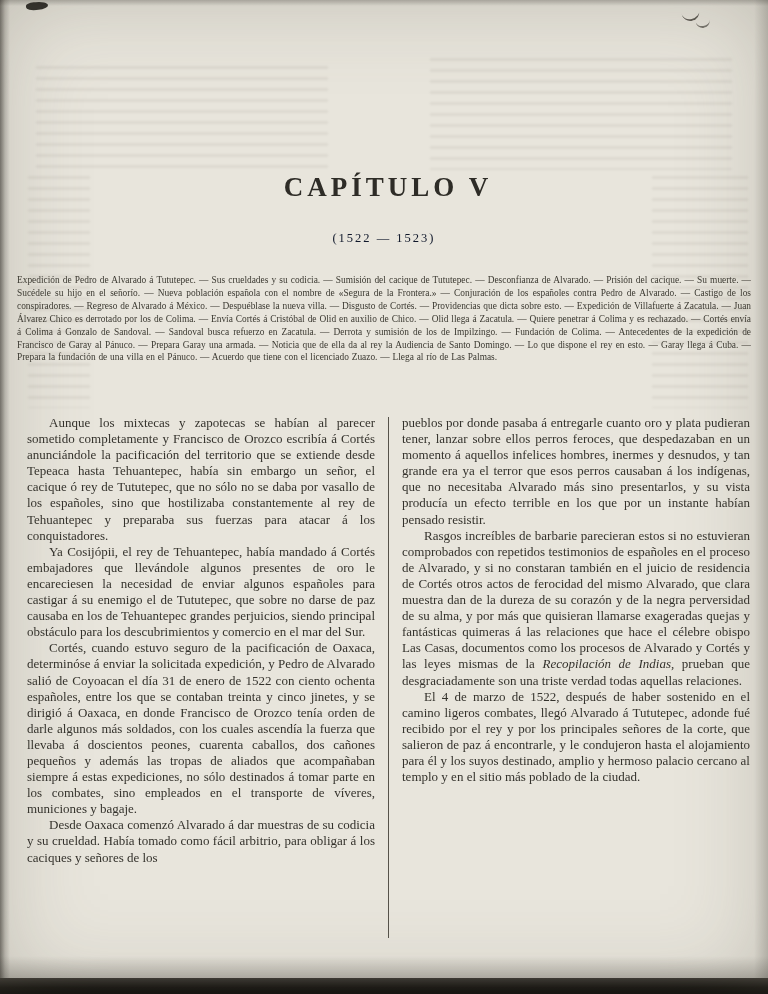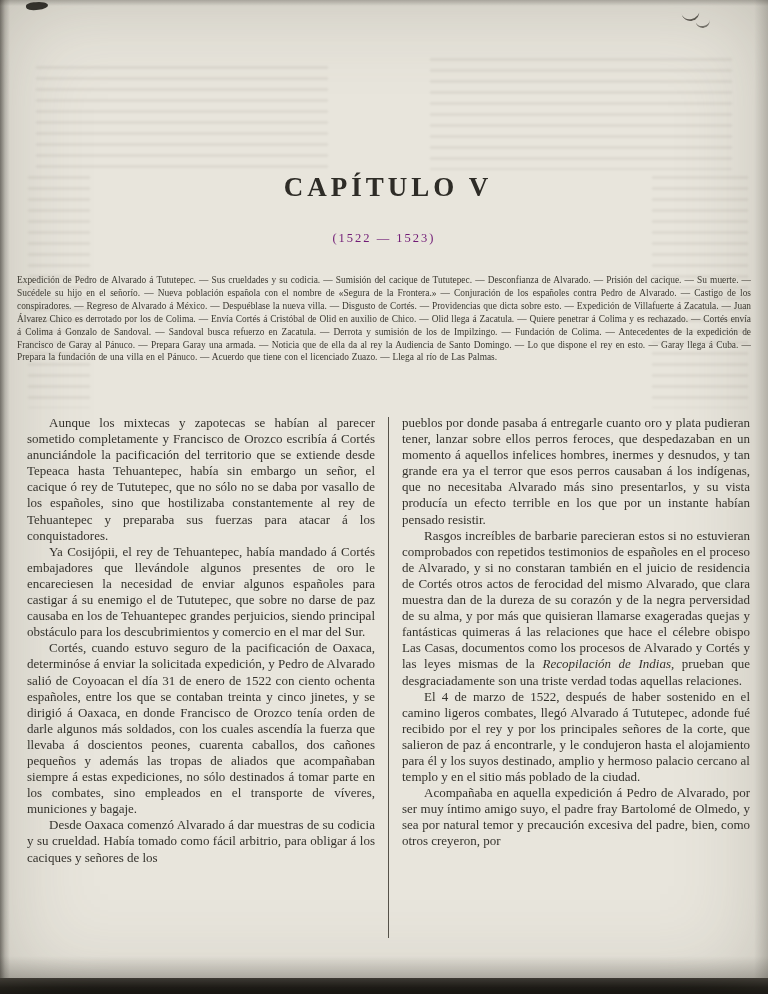--- a/index.html
+++ b/index.html
@@ -26,21 +26,21 @@
   .ghost.g4{left:28px;top:176px;width:62px;height:232px;}
 
   
   .chapter-title{
     position:absolute;top:168px;left:0;width:100%;
     text-align:center;font-size:27px;font-weight:bold;
     letter-spacing:4px;color:#2e2c27;margin:4px;
   }
   .chapter-dates{
     position:absolute;top:231px;left:0;width:100%;
-    text-align:center;font-size:12.5px;letter-spacing:2px;color:#701a75;
+    text-align:center;font-size:12.5px;letter-spacing:2px;color:#0f172a;
   }
 
   
   .summary{
     position:absolute;top:274px;left:17px;right:17px;
     font-size:9.4px;line-height:12.9px;text-align:justify;
     color:#3a3830;word-spacing:.5px;margin:0;
   }
 
   
@@ -97,21 +97,20 @@
         <p>Aunque los mixtecas y zapotecas se habían al parecer sometido completamente y Francisco de Orozco escribía á Cortés anunciándole la pacificación del territorio que se extiende desde Tepeaca hasta Tehuantepec, había sin embargo un señor, el cacique ó rey de Tututepec, que no sólo no se daba por vasallo de los españoles, sino que hostilizaba constantemente al rey de Tehuantepec y preparaba sus fuerzas para atacar á los conquistadores.</p>
         <p>Ya Cosijópii, el rey de Tehuantepec, había mandado á Cortés embajadores que llevándole algunos presentes de oro le encareciesen la necesidad de enviar algunos españoles para castigar á su enemigo el de Tututepec, que sobre no darse de paz causaba en los de Tehuantepec grandes perjuicios, siendo principal obstáculo para los descubrimientos y comercio en el mar del Sur.</p>
         <p>Cortés, cuando estuvo seguro de la pacificación de Oaxaca, determinóse á enviar la solicitada expedición, y Pedro de Alvarado salió de Coyoacan el día 31 de enero de 1522 con ciento ochenta españoles, entre los que se contaban treinta y cinco jinetes, y se dirigió á Oaxaca, en donde Francisco de Orozco tenía orden de darle algunos más soldados, con los cuales ascendía la fuerza que llevaba á doscientos peones, cuarenta caballos, dos cañones pequeños y además las tropas de aliados que acompañaban siempre á estas expediciones, no sólo destinados á tomar parte en los combates, sino empleados en el transporte de víveres, municiones y bagaje.</p>
         <p>Desde Oaxaca comenzó Alvarado á dar muestras de su codicia y su crueldad. Había tomado como fácil arbitrio, para obligar á los caciques y señores de los</p>
       </div>
     <div class="divider"></div>
     <div class="col">
         <p class="no-indent">pueblos por donde pasaba á entregarle cuanto oro y plata pudieran tener, lanzar sobre ellos perros feroces, que despedazaban en un momento á aquellos infelices hombres, inermes y desnudos, y tan grande era ya el terror que esos perros causaban á los indígenas, que no necesitaba Alvarado más sino presentarlos, y su vista producía un efecto terrible en los que por un instante habían pensado resistir.</p>
         <p>Rasgos increíbles de barbarie parecieran estos si no estuvieran comprobados con repetidos testimonios de españoles en el proceso de Alvarado, y si no constaran también en el juicio de residencia de Cortés otros actos de ferocidad del mismo Alvarado, que clara muestra dan de la dureza de su corazón y de la negra perversidad de su alma, y por más que quisieran llamarse exageradas quejas y fantásticas quimeras á las relaciones que hace el célebre obispo Las Casas, documentos como los procesos de Alvarado y Cortés y las leyes mismas de la <i>Recopilación de Indias</i>, prueban que desgraciadamente son una triste verdad todas aquellas relaciones.</p>
         <p>El 4 de marzo de 1522, después de haber sostenido en el camino ligeros combates, llegó Alvarado á Tututepec, adonde fué recibido por el rey y por los principales señores de la corte, que salieron de paz á encontrarle, y le condujeron hasta el alojamiento para él y los suyos destinado, amplio y hermoso palacio cercano al templo y en el sitio más poblado de la ciudad.</p>
-        <p>Acompañaba en aquella expedición á Pedro de Alvarado, por ser muy íntimo amigo suyo, el padre fray Bartolomé de Olmedo, y sea por natural temor y precaución excesiva del padre, bien, como otros creyeron, por</p>
       </div>
   </div>
 
   <div class="edge edge-left"></div>
   <div class="edge edge-right"></div>
   <div class="edge edge-top"></div>
   <div class="edge edge-bottom-shadow"></div>
   <div class="edge edge-bottom-band"></div>
   <div class="edge ink-mark"></div>
   <div class="edge pen-mark-1"></div>

